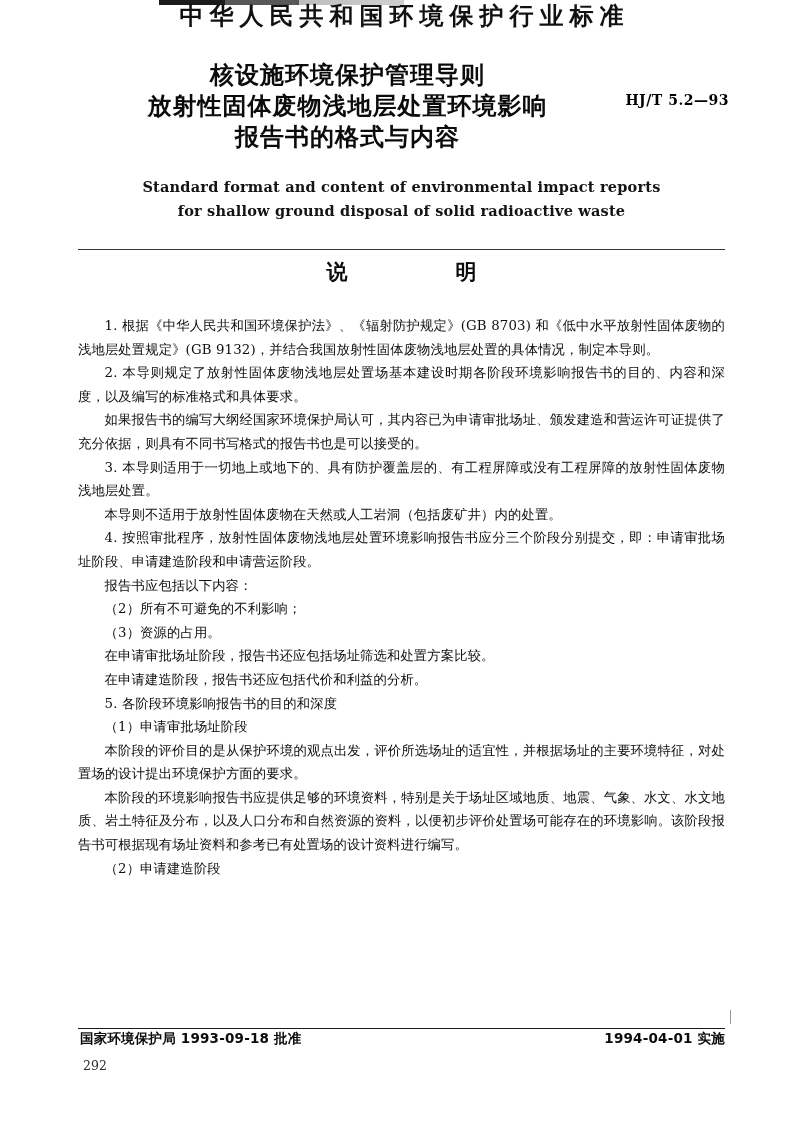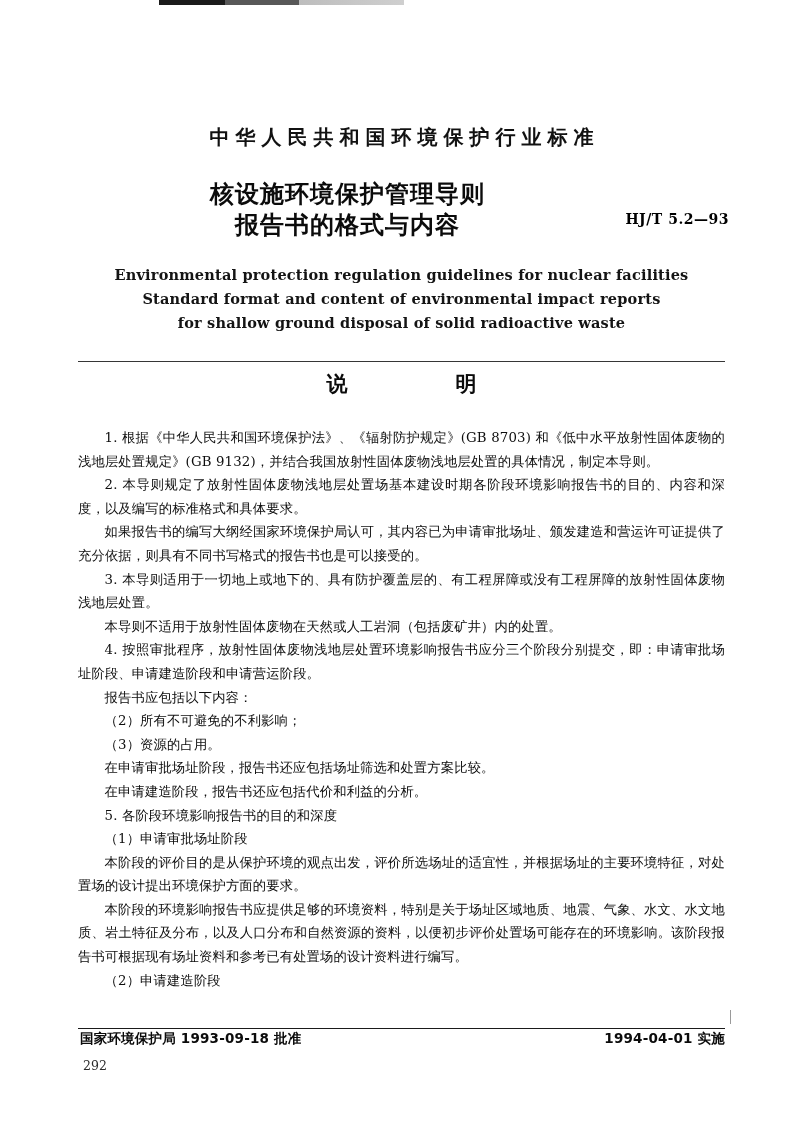--- a/index.html
+++ b/index.html
@@ -39,25 +39,24 @@
 
   .content {
     position: absolute;
     left: 78px;
     right: 68px;
     top: 0;
   }
 
   
   .std-org-line {
-    margin-top: 124px;
-    text-align: center;
-    font-family: "DejaVu Sans", "Liberation Sans", sans-serif;
-    font-weight: bold;
-    font-size: 20px;
+    text-align: center;
+    font-family: "DejaVu Sans", "Liberation Sans", sans-serif;
+    font-weight: bold;
+    font-size: 24px;
     letter-spacing: 6px;
     text-indent: 6px;
     color: #111;
   }
 
   .title-row {
     position: relative;
     margin-top: 28px;
   }
 
@@ -180,27 +179,27 @@
 
 <div class="page">
 
   <div class="content">
 
     <div class="std-org-line">中华人民共和国环境保护行业标准</div>
 
     <div class="title-row">
       <div class="title-block">
         <div class="title-line">核设施环境保护管理导则</div>
+        <div class="title-line">放射性固体废物浅地层处置环境影响</div>
         <div class="title-line">报告书的格式与内容</div>
       </div>
       <div class="std-number">HJ/T 5.2—93</div>
     </div>
 
     <div class="en-title">
-      <div class="en-line">Environmental protection regulation guidelines for nuclear facilities</div>
       <div class="en-line">Standard format and content of environmental impact reports</div>
       <div class="en-line">for shallow ground disposal of solid radioactive waste</div>
     </div>
 
     <hr class="rule-top">
 
     <div class="section-heading">说　　明</div>
 
     <div class="body-text">
       <p>1. 根据《中华人民共和国环境保护法》、《辐射防护规定》(GB 8703) 和《低中水平放射性固体废物的浅地层处置规定》(GB 9132)，并结合我国放射性固体废物浅地层处置的具体情况，制定本导则。</p>

